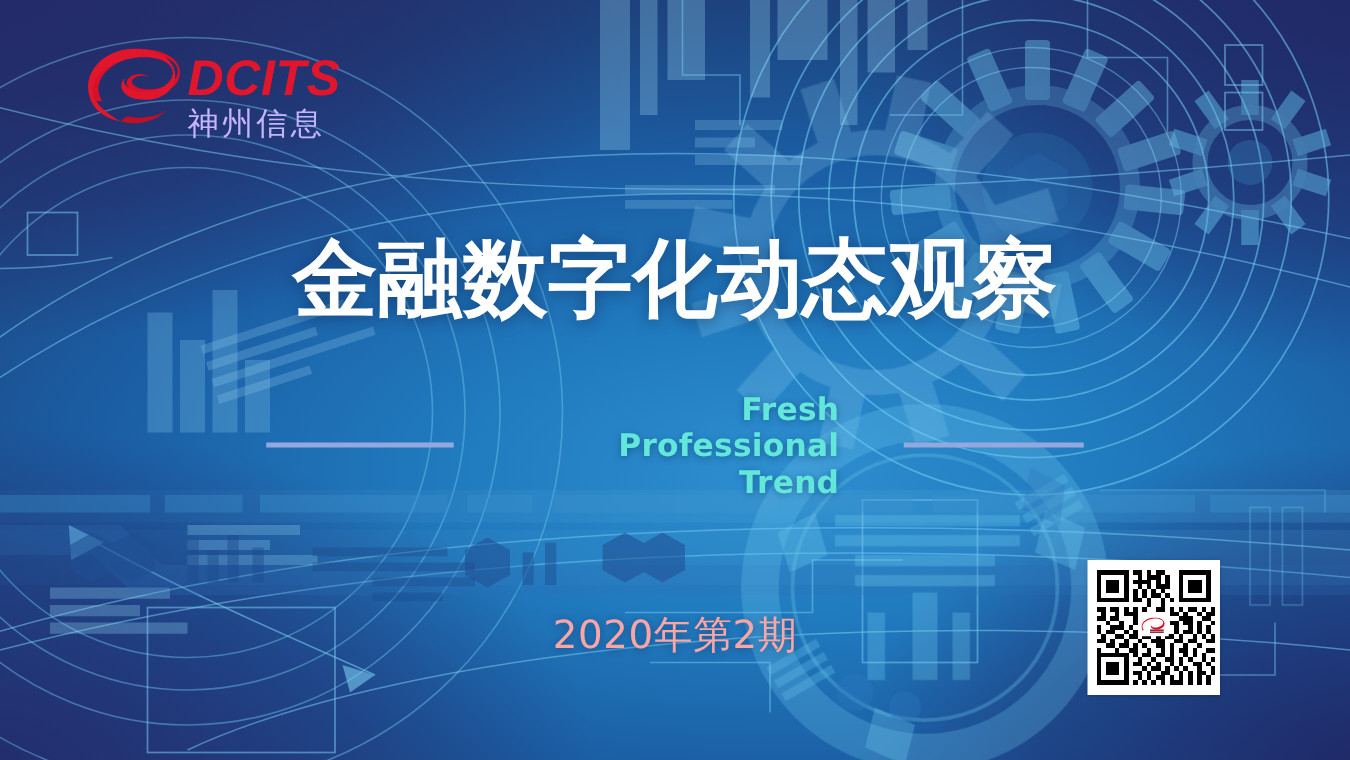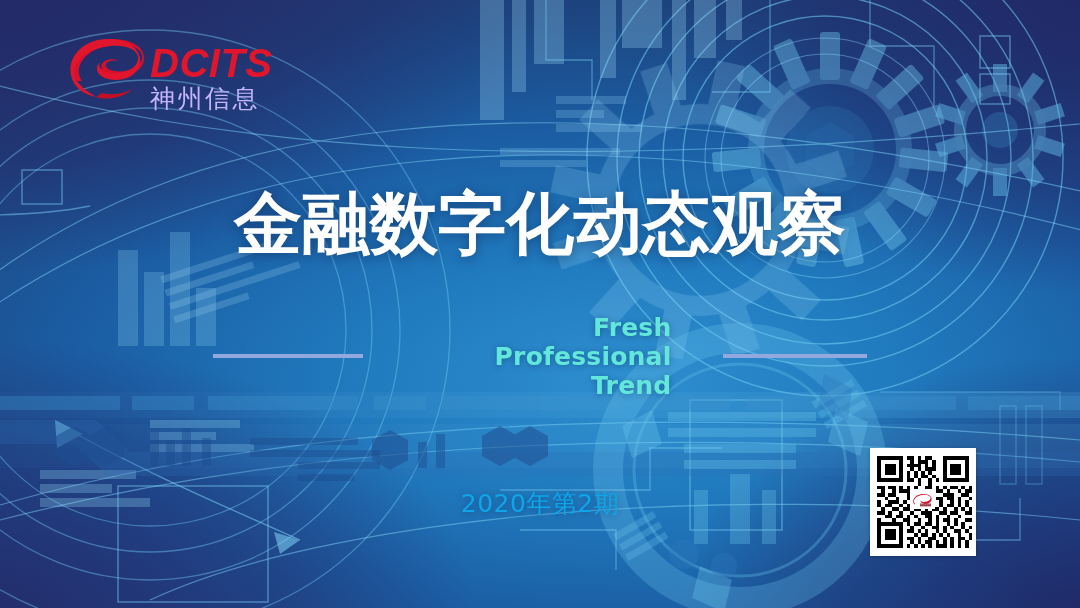--- a/index.html
+++ b/index.html
@@ -113,22 +113,22 @@
     text-shadow: 0 1px 6px rgba(8,30,70,0.35);
   }
   .tagword + .tagword { margin-left: 88px; }
 
   
   .issue {
     position: absolute;
     left: 0; right: 0;
     top: 487px;
     text-align: center;
-    color: #0ea5e9;
-    font-size: 25px;
+    color: #fca5a5;
+    font-size: 31px;
     letter-spacing: 0.5px;
     font-family: "DejaVu Sans", "Liberation Sans", sans-serif;
     text-shadow: 0 1px 7px rgba(8,30,70,0.4);
   }
 
   
   .qr {
     position: absolute;
     left: 870px; top: 448px;
     width: 106px; height: 108px;

